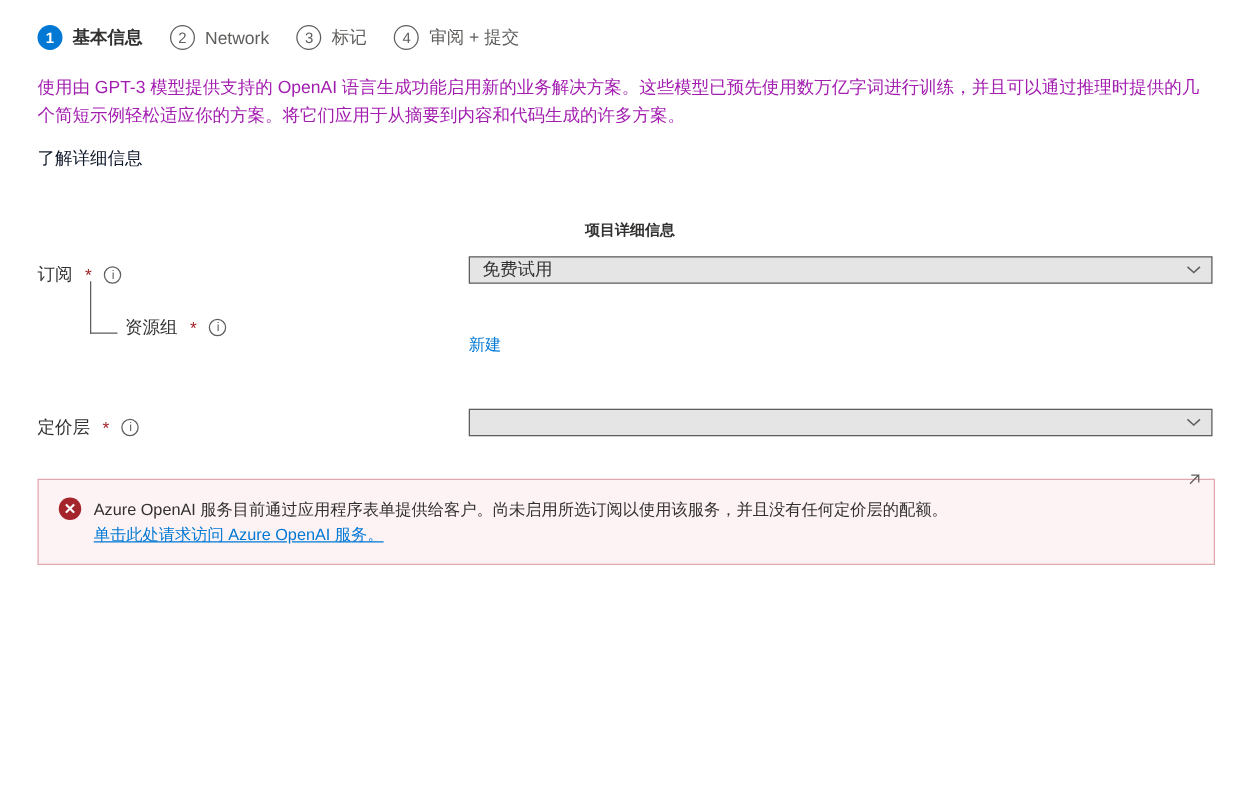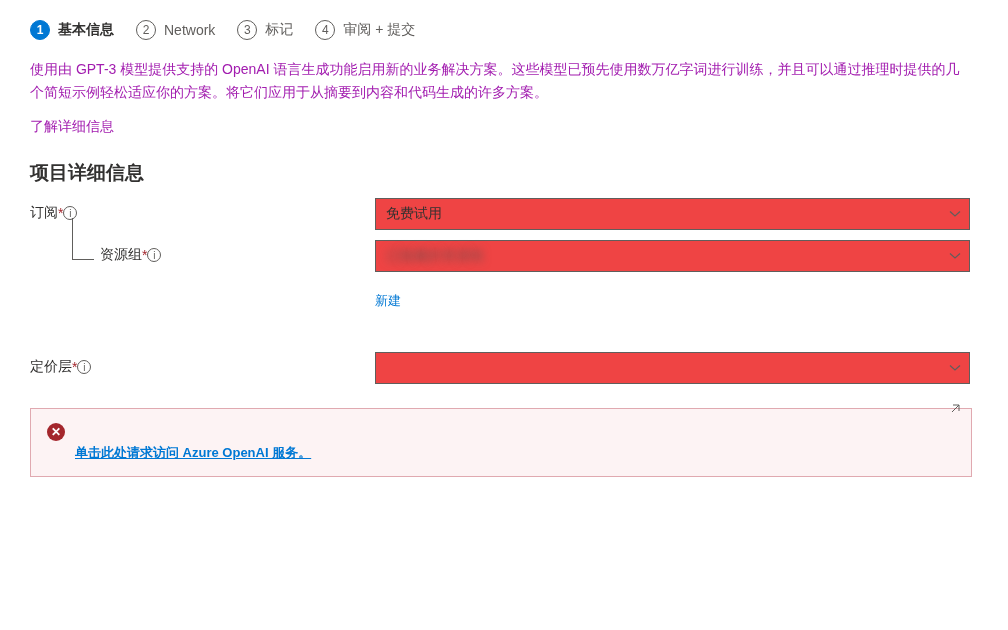--- a/index.html
+++ b/index.html
@@ -38,62 +38,63 @@
     border-color: #0078d4;
     color: #fff;
   }
   .desc {
     color: #a21caf;
     line-height: 1.65;
     margin-bottom: 14px;
     max-width: 940px;
   }
   .learn-link {
-    color: #a21caf;
+    color: #0f172a;
     text-decoration: none;
     display: inline-block;
-    margin-bottom: 8px;
+    margin-bottom: 24px;
     cursor: pointer;
   }
   .section-title {
     font-weight: 600;
-    font-size: 19px;
+    font-size: 12px;
     margin: 16px 0 12px 0;
+    text-align: center;
   }
   .form-row {
     display: flex;
     align-items: flex-start;
     margin-bottom: 10px;
     min-height: 32px;
   }
   .label-col {
     width: 345px;
     display: flex;
     align-items: center;
-    gap: 0;
+    gap: 10px;
     padding-top: 6px;
     position: relative;
   }
   .label-col.indented { padding-left: 70px; text-align: right; }
   .required { color: #a4262c; }
   .info-icon {
     width: 14px; height: 14px;
     border: 1px solid #605e5c;
     border-radius: 50%;
     display: inline-flex; align-items: center; justify-content: center;
     font-size: 10px; color: #605e5c;
     cursor: pointer;
   }
   .input-col { flex: 1; max-width: 595px; }
   .select {
     width: 100%;
-    height: 32px;
+    height: 22px;
     border: 1px solid #605e5c;
     padding: 0 28px 0 10px;
-    background: #ef4444;
+    background: #e5e5e5;
     display: flex; align-items: center;
     position: relative;
     cursor: pointer;
   }
   .select .chev {
     position: absolute; right: 8px; top: 50%;
     transform: translateY(-50%);
     pointer-events: none;
   }
   .select .chev svg { display: block; }
@@ -132,21 +133,21 @@
   }
   .err-icon {
     width: 18px; height: 18px; flex-shrink: 0;
     background: #a4262c;
     border-radius: 50%;
     color: #fff;
     display: flex; align-items: center; justify-content: center;
     font-size: 12px; font-weight: bold;
   }
   .err-text { color: #323130; line-height: 1.5; font-size: 13px; }
-  .err-link { color: #0078d4; text-decoration: underline; cursor: pointer; font-weight: bold; }
+  .err-link { color: #0078d4; text-decoration: underline; cursor: pointer; }
   .float-err { position: absolute; right: 10px; top: -8px; }
 </style>
 </head>
 <body>
 
 
 
 
 <div class="tabs">
   <div class="tab active">
@@ -194,28 +195,20 @@
 
 
 <div class="form-row">
   <div class="label-col indented">
     <span class="tree-line"></span>
     <span>资源组</span>
     <span class="required">*</span>
     <span class="info-icon">i</span>
   </div>
   <div class="input-col">
-    <div class="select">
-      <span class="value blurred">已隐藏的资源组</span>
-      <span class="chev">
-        <svg width="12" height="12" viewBox="0 0 12 12">
-            <path d="M1 3.5 L6 8 L11 3.5" stroke="#605e5c" stroke-width="1.2" fill="none"></path>
-          </svg>
-      </span>
-    </div>
     <a class="link-below">新建</a>
   </div>
 </div>
 
 <div class="spacer"></div>
 
 
 <div class="form-row">
   <div class="label-col">
     <span>定价层</span>
@@ -231,20 +224,21 @@
           </svg>
       </span>
     </div>
   </div>
 </div>
 
 
 <div class="error-box" style="position:relative;">
   <span class="err-icon">✕</span>
   <div class="err-text">
+    <span>Azure OpenAI 服务目前通过应用程序表单提供给客户。尚未启用所选订阅以使用该服务，并且没有任何定价层的配额。</span>
     <span class="float-err">
       <svg width="12" height="12" viewBox="0 0 12 12">
           <path d="M4 2 H10 V8 M10 2 L3 9" stroke="#605e5c" stroke-width="1" fill="none"></path>
         </svg>
     </span>
     <br>
     <a class="err-link">单击此处请求访问 Azure OpenAI 服务。</a>
   </div>
 </div>
 

